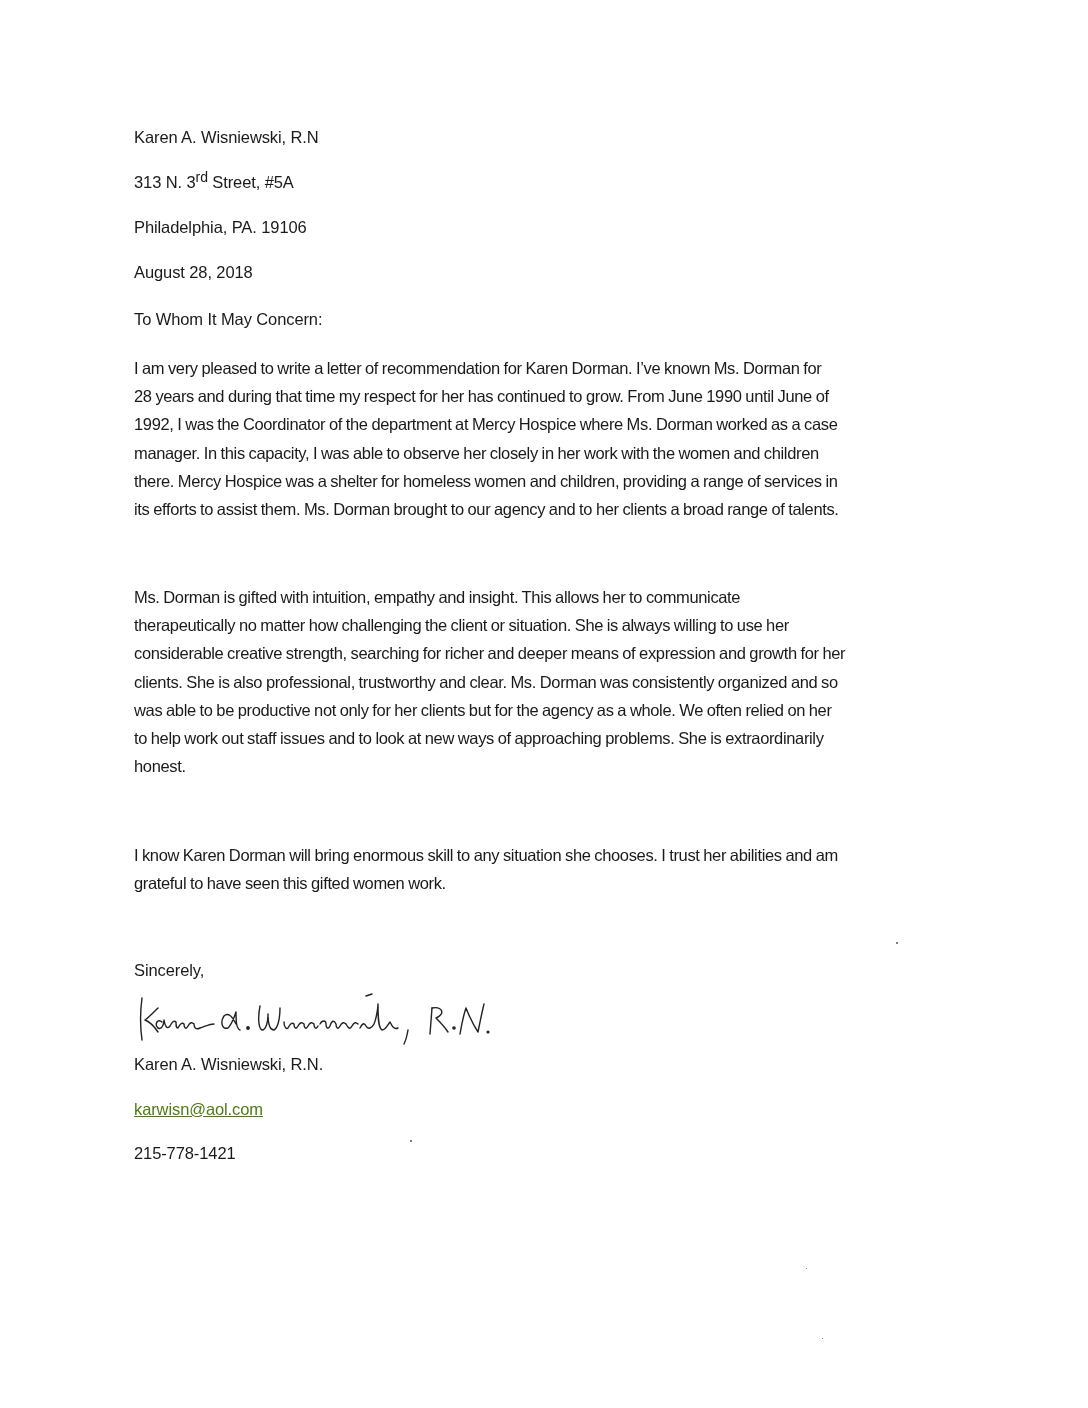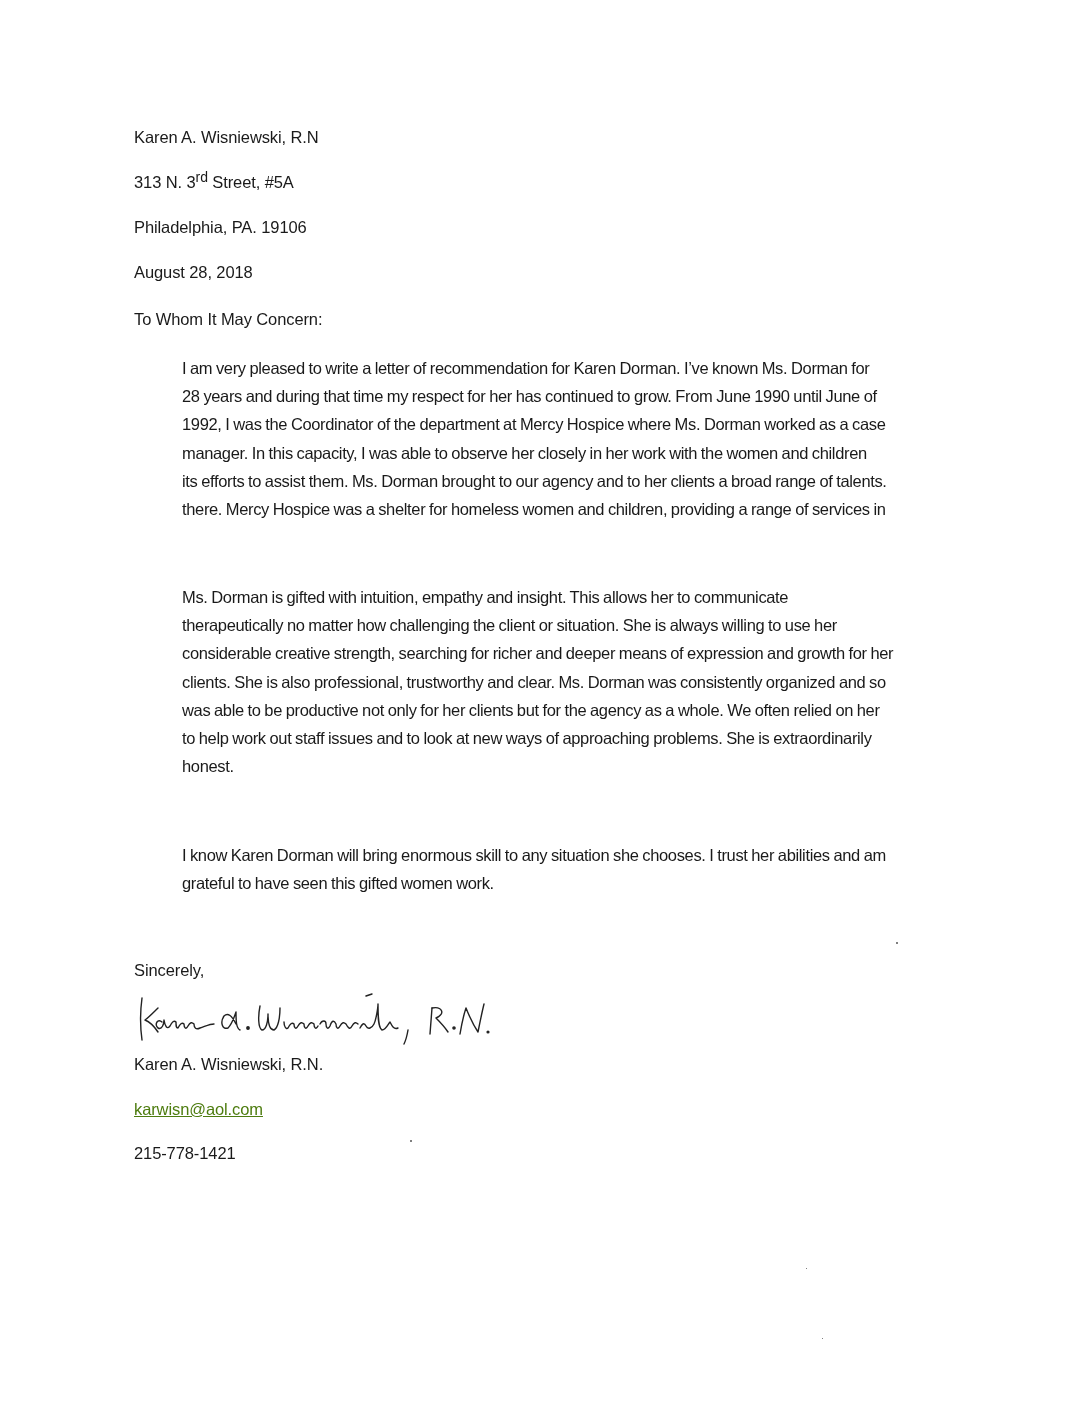--- a/index.html
+++ b/index.html
@@ -34,21 +34,20 @@
       left: 118px;
       width: 880px;
       font-size: 16.5px;
       line-height: 28.2px;
       letter-spacing: -0.35px;
       word-spacing: -0.5px;
     }
     .para .pl {
       display: block;
       white-space: nowrap;
-      margin-left: 48px;
     }
     sup {
       font-size: 14px;
       line-height: 0;
       vertical-align: 6px;
     }
     .email {
       text-decoration: underline;
       color: #4d7c0f;
     }
@@ -79,22 +78,22 @@
 
   <div class="line" style="top:262px;">August 28, 2018</div>
 
   <div class="line" style="top:309px;">To Whom It May Concern:</div>
 
   <div class="para" style="top:354px;">
     <span class="pl">I am very pleased to write a letter of recommendation for Karen Dorman.  I’ve known Ms. Dorman for</span>
     <span class="pl">28 years and during that time my respect for her has continued to grow.  From June 1990 until June of</span>
     <span class="pl">1992, I was the Coordinator of the department at Mercy Hospice where Ms. Dorman worked as a case</span>
     <span class="pl">manager.  In this capacity, I was able to observe her closely in her work with the women and children</span>
+    <span class="pl">there.  Mercy Hospice was a shelter for homeless women and children, providing a range of services in</span>
     <span class="pl">its efforts to assist them.  Ms. Dorman brought to our agency and to her clients a broad range of talents.</span>
-    <span class="pl">there.  Mercy Hospice was a shelter for homeless women and children, providing a range of services in</span>
   </div>
 
   <div class="para" style="top:583px;">
     <span class="pl">Ms. Dorman is gifted with intuition, empathy and insight.  This allows her to communicate</span>
     <span class="pl">therapeutically no matter how challenging the client or situation.  She is always willing to use her</span>
     <span class="pl">considerable creative strength, searching for richer and deeper means of expression and growth for her</span>
     <span class="pl">clients.  She is also professional, trustworthy and clear.  Ms. Dorman was consistently organized and so</span>
     <span class="pl">was able to be productive not only for her clients but for the agency as a whole.  We often relied on her</span>
     <span class="pl">to help work out staff issues and to look at new ways of approaching problems.  She is extraordinarily</span>
     <span class="pl">honest.</span>

